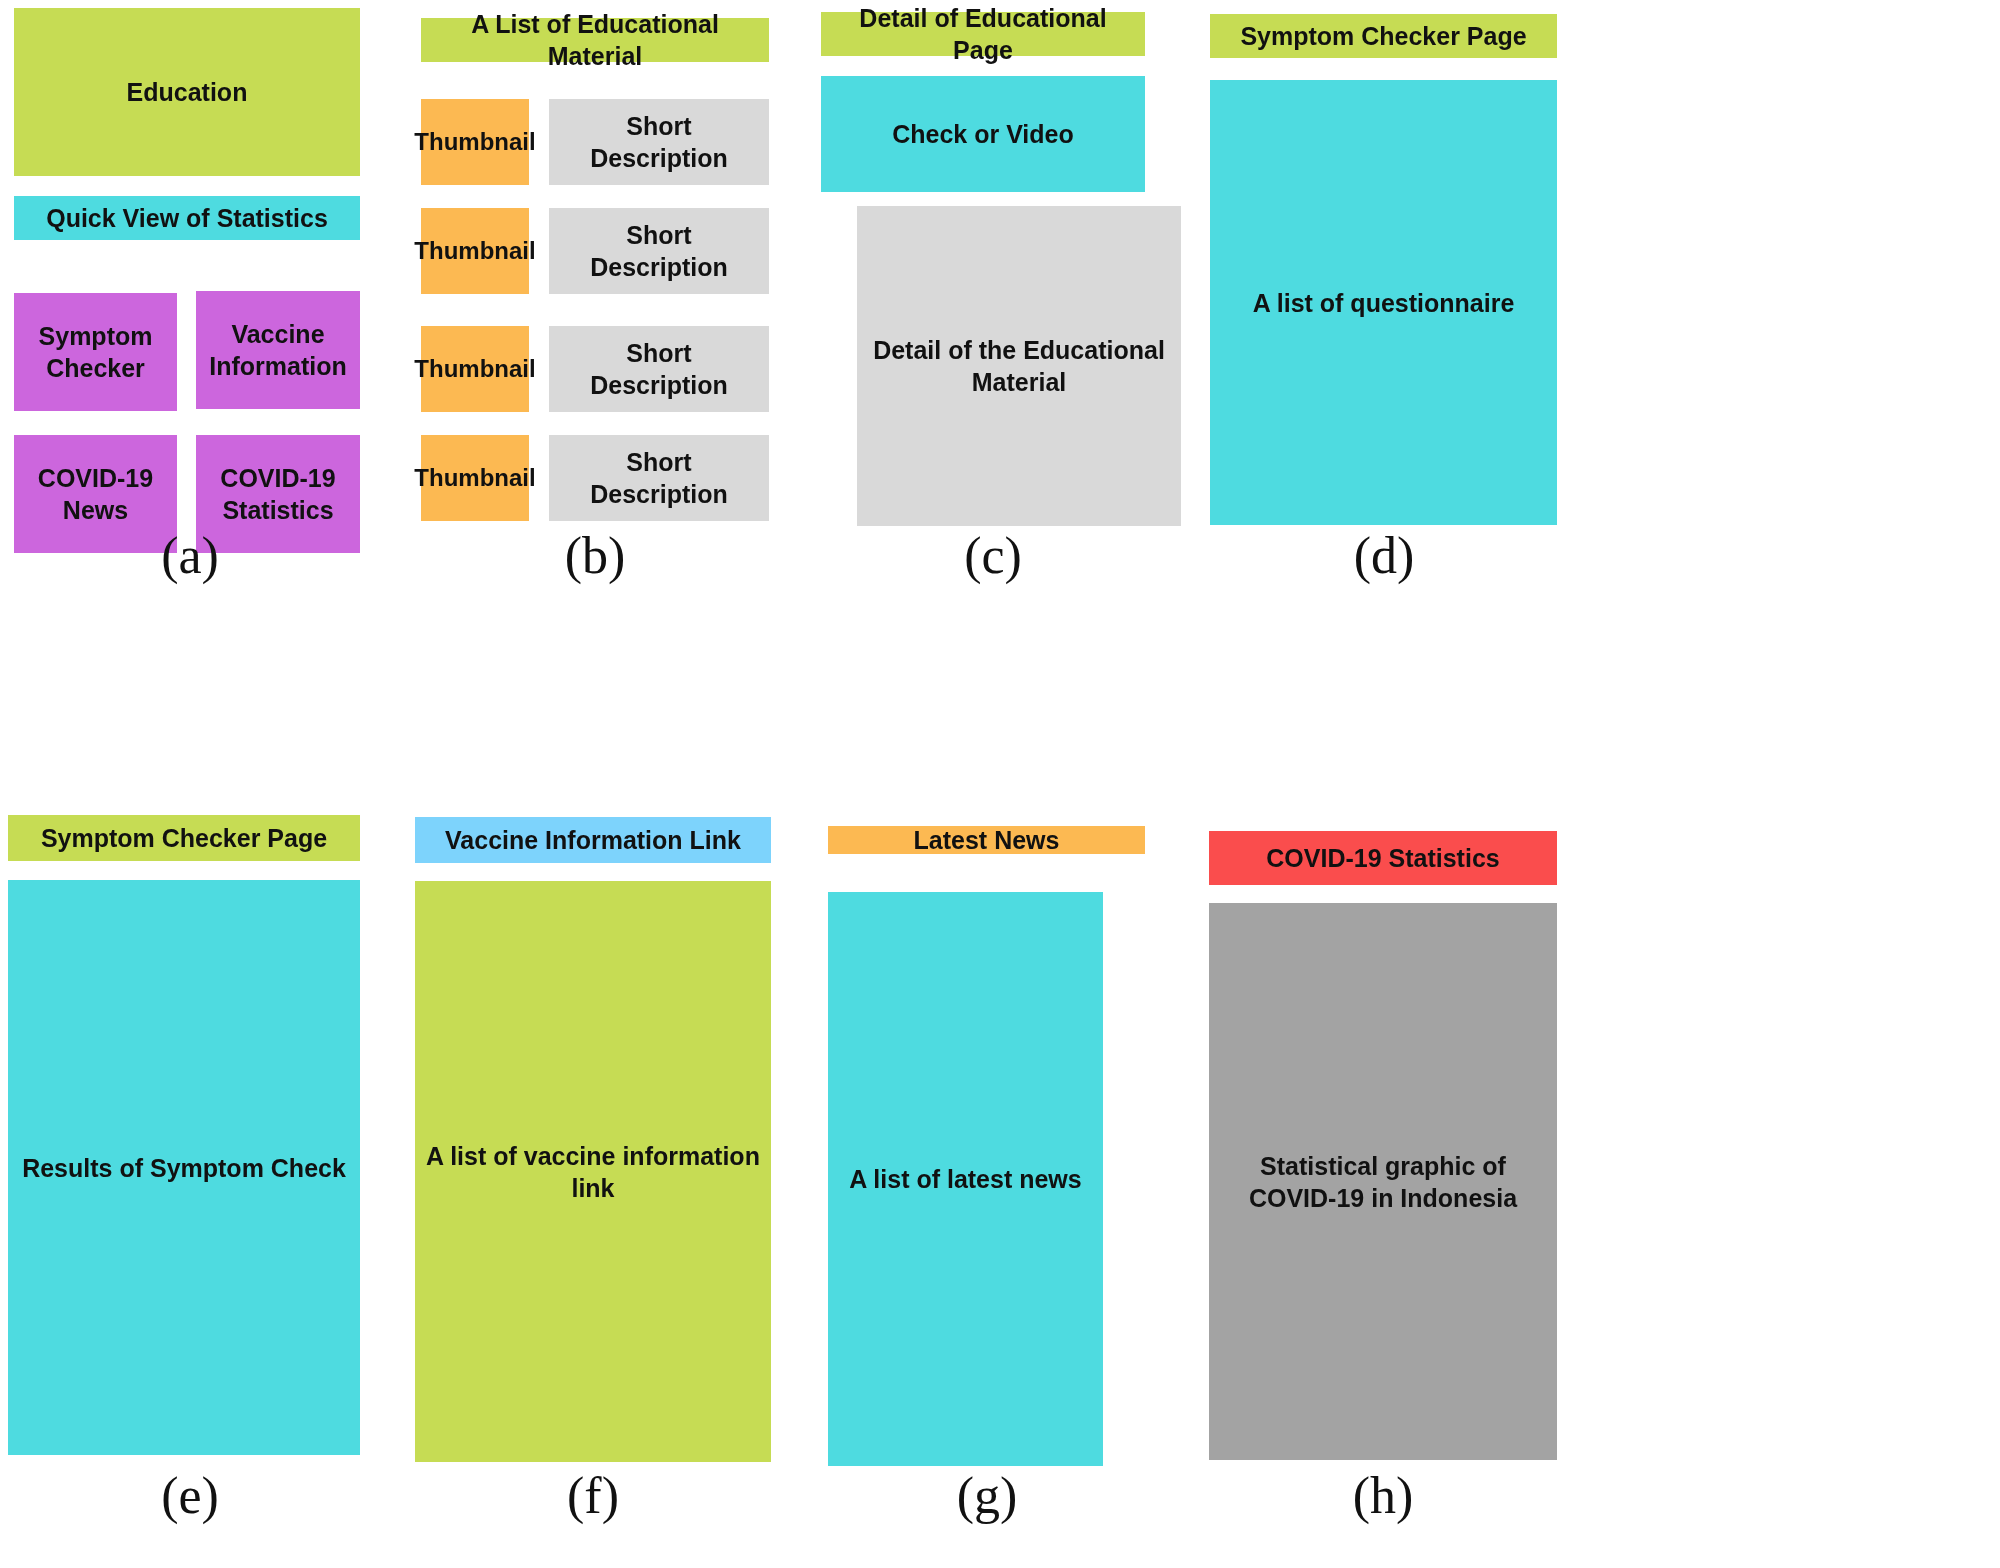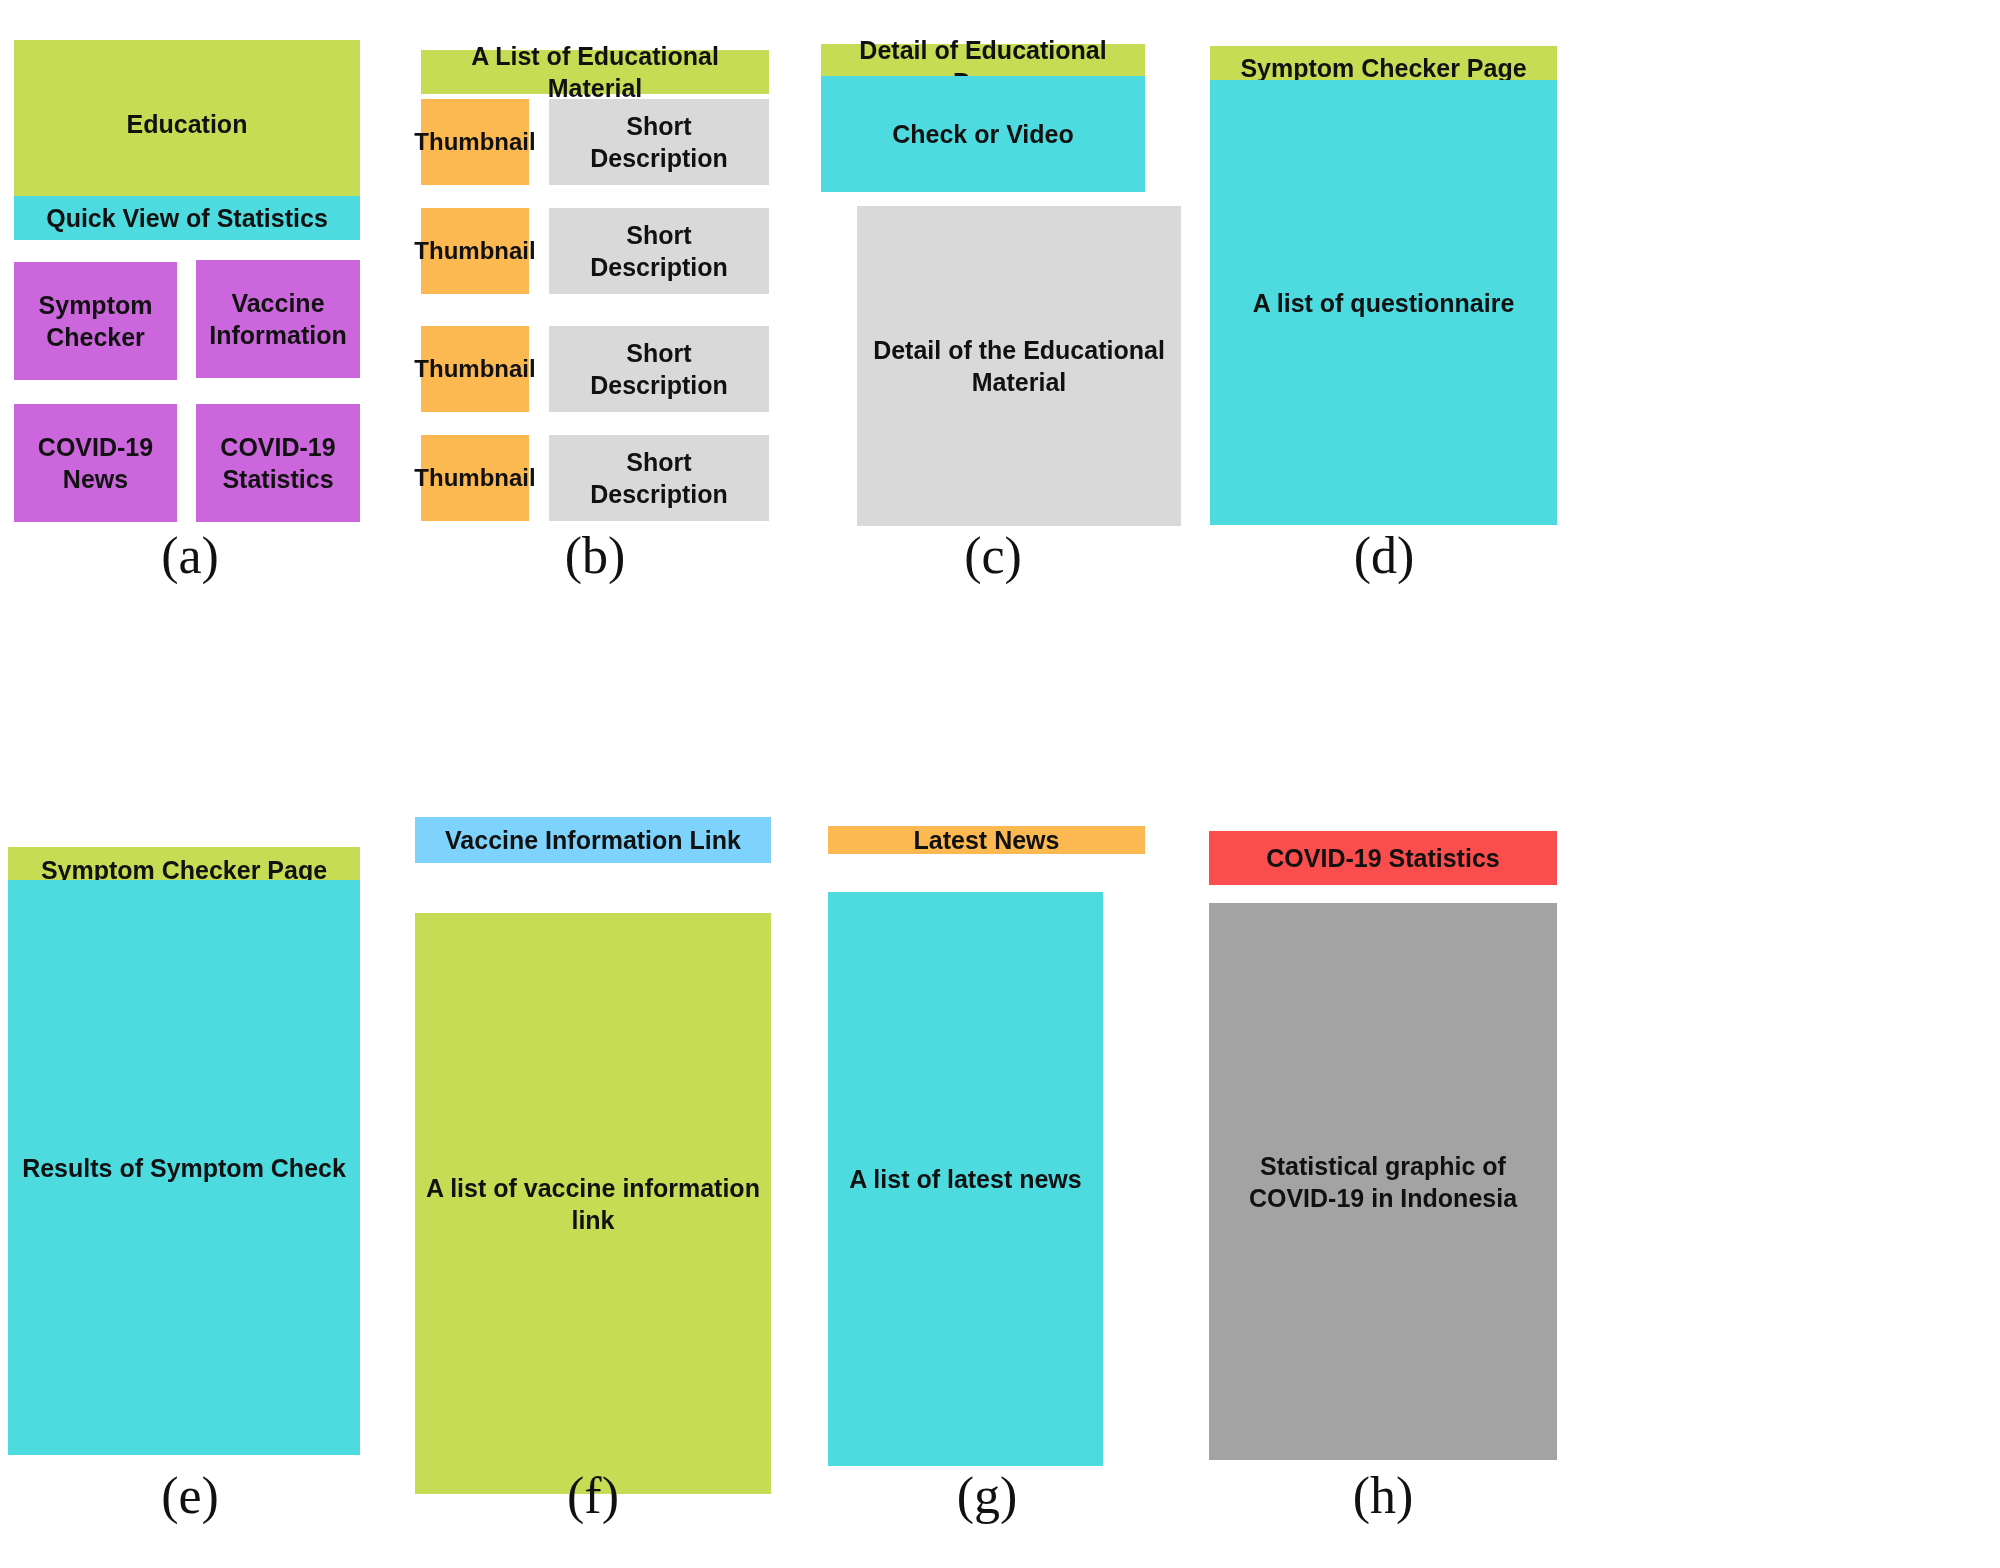--- a/index.html
+++ b/index.html
@@ -33,23 +33,23 @@
     line-height: 1.28;
     padding: 2px 6px;
   }
   .hdr   { font-size: 25px; }
   .tile  { font-size: 25px; }
   .body  { font-size: 25px; }
   .thumb { font-size: 24px; }
   .desc  { font-size: 25px; }
 
   
-  .c-green  { background: #c6dc54; margin-top: 32px; }
+  .c-green  { background: #c6dc54; }
   .c-cyan   { background: #4edbe0; }
-  .c-purple { background: #cc66dd; }
+  .c-purple { background: #cc66dd; margin-top: 31px; }
   .c-orange { background: #fbb košt; }
   .c-orange { background: #fcb952; }
   .c-gray   { background: #d9d9d9; }
   .c-pink   { background: #7dd3fc; }
   .c-red    { background: #fa4d4d; }
   .c-blue   { background: #a3a3a3; }
 
   
   .cap {
     position: absolute;

